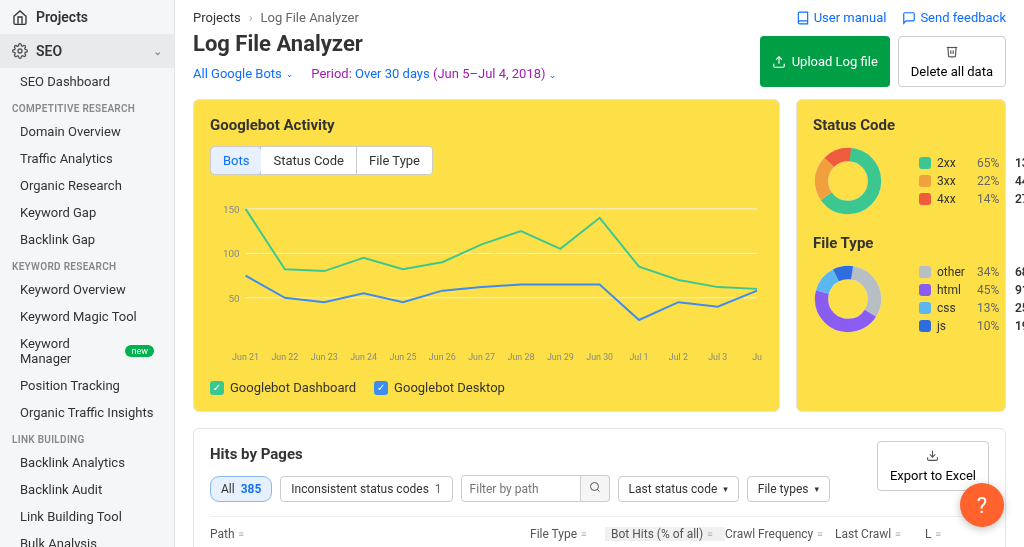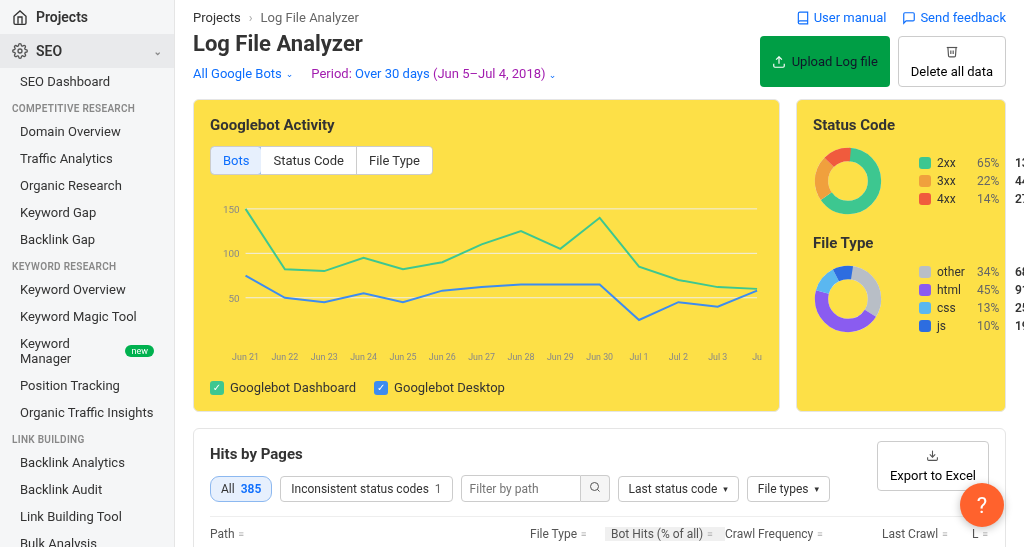--- a/index.html
+++ b/index.html
@@ -11,21 +11,21 @@
 .side-section-title { padding: 8px 12px 4px; font-size: 10px; font-weight: 600; color: #888; letter-spacing: .3px; }
 .side-item { padding: 6px 20px; font-size: 13px; cursor: pointer; color: #333; display: flex; align-items: center; gap: 6px; }
 .badge-new { background: #00b14f; color: #fff; border-radius: 8px; font-size: 9px; padding: 1px 6px; }
 .main { flex: 1; padding: 10px 18px; overflow-y: auto; background: #fff; position: relative; }
 .breadcrumb { font-size: 13px; color: #666; display: flex; align-items: center; gap: 8px; }
 .bc-link { color: #333; cursor: pointer; }
 .topright { position: absolute; right: 18px; top: 10px; display: flex; gap: 16px; font-size: 13px; }
 .link-blue { color: #0d6efd; cursor: pointer; display: flex; align-items: center; gap: 4px; }
 h1.page-title { font-size: 22px; font-weight: 700; margin-top: 6px; }
 .actions-row { position: absolute; right: 18px; top: 36px; display: flex; gap: 8px; }
-.btn-green { background: #009e45; color: #0f172a; border: none; border-radius: 4px; padding: 7px 12px; font-size: 13px; cursor: pointer; display: flex; align-items: center; gap: 6px; }
+.btn-green { background: #009e45; color: #ffffff; border: none; border-radius: 4px; padding: 7px 12px; font-size: 13px; cursor: pointer; display: flex; align-items: center; gap: 6px; }
 .btn-plain { background: #fff; border: 1px solid #ccc; border-radius: 4px; padding: 7px 12px; font-size: 13px; cursor: pointer; display: flex; align-items: center; gap: 6px; flex-direction: column; }
 .filters { margin-top: 10px; font-size: 13px; display: flex; align-items: center; gap: 18px; }
 .filter-link { color: #0d6efd; cursor: pointer; display: flex; align-items: center; gap: 4px; }
 .filter-static { color: #a21caf; }
 .panel-row { display: flex; gap: 16px; margin-top: 18px; }
 .panel { background: #fde047; border: 1px solid #e5e5e5; border-radius: 6px; padding: 16px; }
 .panel-main { flex: 1; }
 .panel-side { width: 210px; }
 .panel-title { font-size: 15px; font-weight: 700; margin-bottom: 12px; }
 .tabs { display: flex; border: 1px solid #ccc; border-radius: 4px; overflow: hidden; width: fit-content; margin-bottom: 14px; }
@@ -50,21 +50,21 @@
 .pill.active { background: #e7f0fd; border-color: #8cb8f0; border-radius: 9px; }
 .pill-count { color: #0d6efd; font-weight: 600; }
 .filter-input { border: 1px solid #ccc; border-radius: 4px 0 0 4px; padding: 5px 8px; font-size: 12px; width: 120px; }
 .search-btn { border: 1px solid #ccc; border-left: none; border-radius: 0 4px 4px 0; padding: 5px 8px; background: #f5f5f5; cursor: pointer; }
 .table-head { display: flex; margin-top: 14px; border-top: 1px solid #eee; border-bottom: 1px solid #eee; padding: 10px 0; font-size: 12px; color: #555; }
 .th { display: flex; align-items: center; gap: 4px; cursor: pointer; }
 .th-path { flex: 0 0 320px; }
 .th-ft { flex: 0 0 75px; }
 .th-hits { flex: 0 0 120px; background: #f0f0f0; padding: 0 6px; }
 .th-cf { flex: 0 0 110px; }
-.th-lc { flex: 0 0 90px; margin-left: 47px; }
+.th-lc { flex: 0 0 90px; }
 .th-ls { flex: 0 0 30px; }
 .sort-ic { color: #aaa; font-size: 9px; display: inline-flex; flex-direction: column; line-height: 4px; }
 .export-btn { position: absolute; right: 16px; top: 12px; }
 .fab { position: fixed; right: 20px; bottom: 20px; width: 44px; height: 44px; border-radius: 50%; background: #ff622d; color: #fff; font-size: 22px; display: flex; align-items: center; justify-content: center; cursor: pointer; box-shadow: 0 2px 8px rgba(0,0,0,.25); }
 .icon-home { width: 16px; height: 16px; }
 .chev-small { font-size: 9px; }
 </style>
 </head>
 <body>
 

